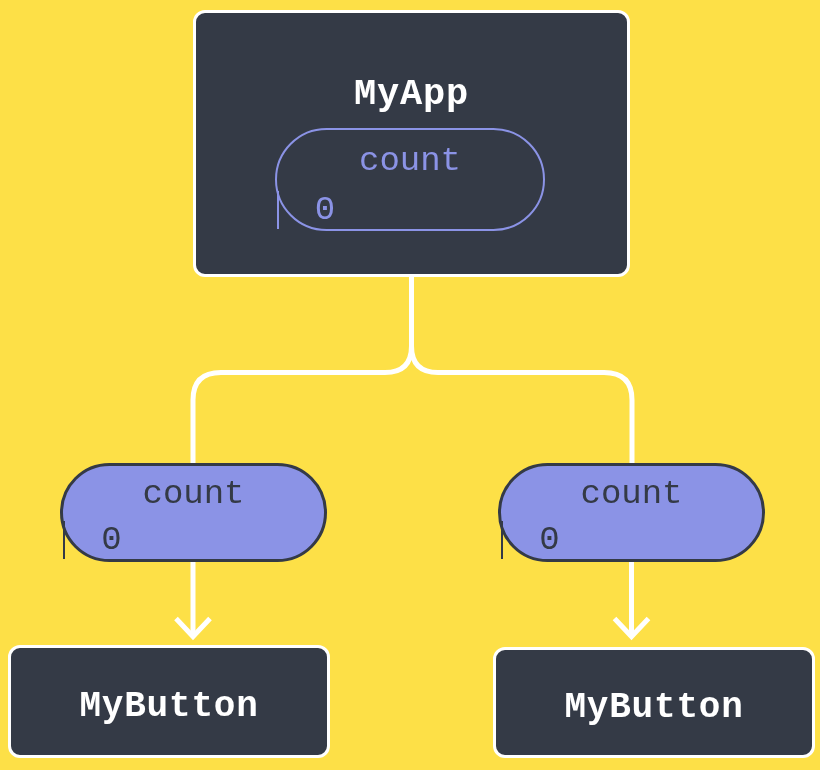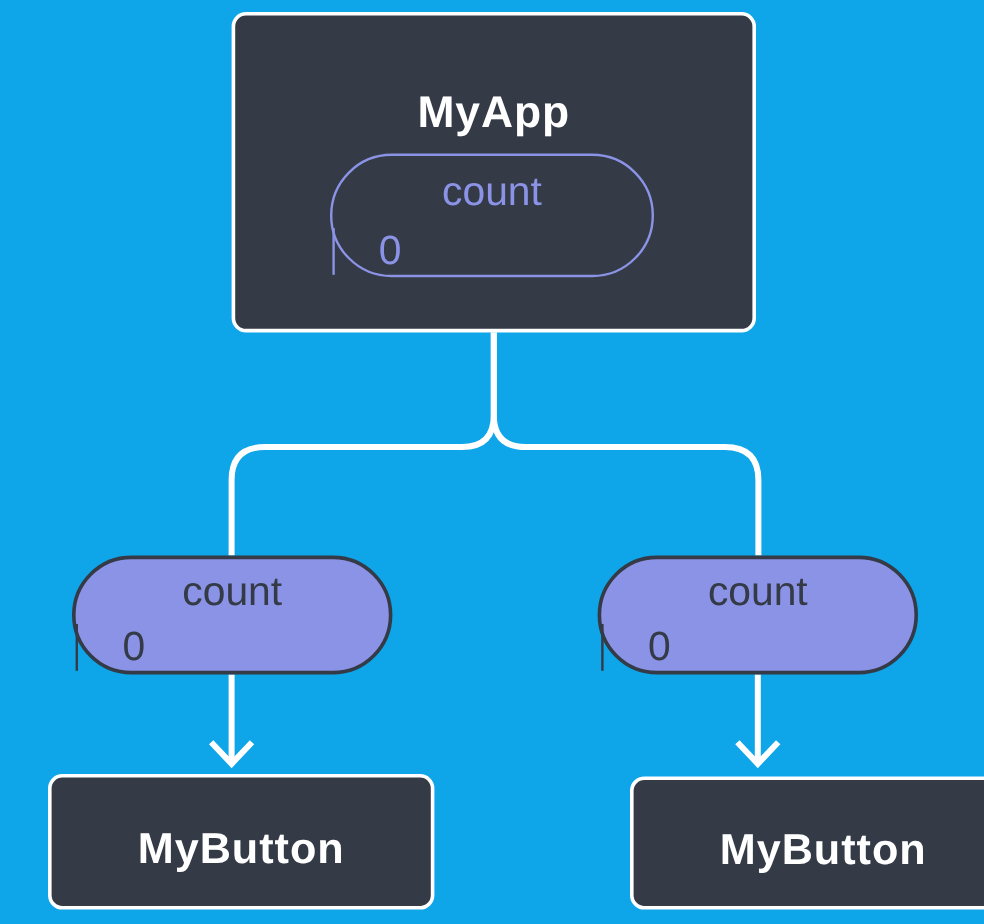--- a/index.html
+++ b/index.html
@@ -4,43 +4,42 @@
 <style>
   html, body {
     margin: 0;
     padding: 0;
     background: #000000;
   }
   .stage {
     position: relative;
     width: 820px;
     height: 770px;
-    background: #0ea5e9;
-    font-family: Liberation Sans, sans-serif;
+    background: #fde047;
+    font-family: Liberation Mono, monospace;
     overflow: hidden;
   }
 
   
   .component-box {
     position: absolute;
     background: #343a46;
     border: 3.5px solid #ffffff;
     border-radius: 12px;
     box-sizing: border-box;
   }
   .root-box {
     left: 193px; top: 10px;
     width: 437px; height: 267px;
   }
   .child-box {
     display: flex;
     align-items: center;
     justify-content: center;
     padding-top: 10px;
-    margin-left: 32px;
   }
   .child-box.left  { left: 8px;   top: 645px; width: 322px; height: 113px; }
   .child-box.right { left: 493px; top: 647px; width: 322px; height: 111px; }
 
   .component-title {
     color: #ffffff;
     font-size: 36px;
     font-weight: 700;
     letter-spacing: 0.8px;
   }

